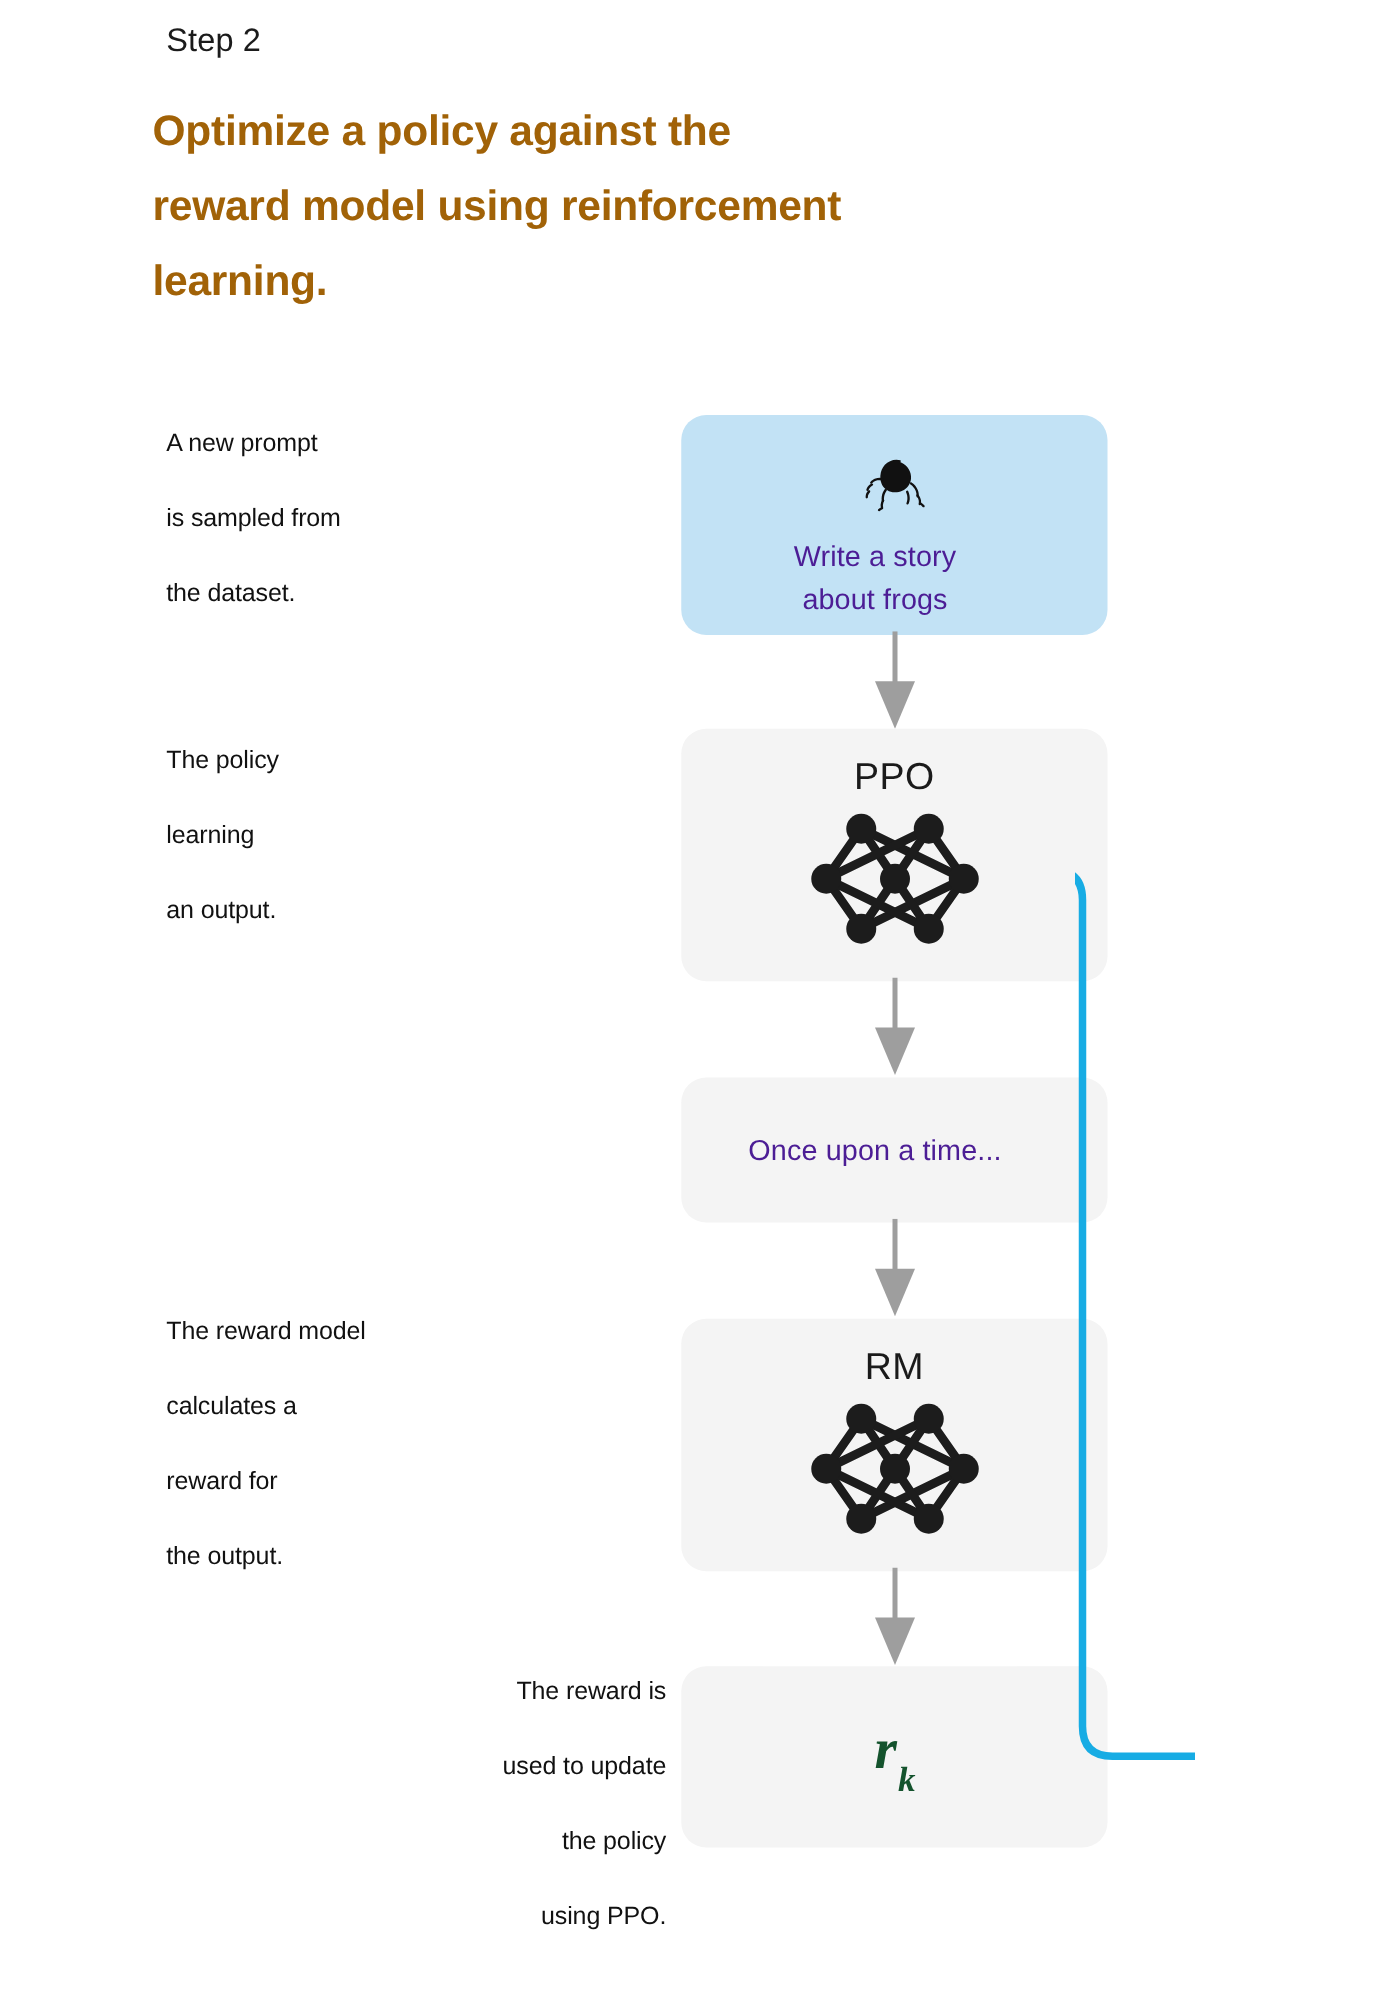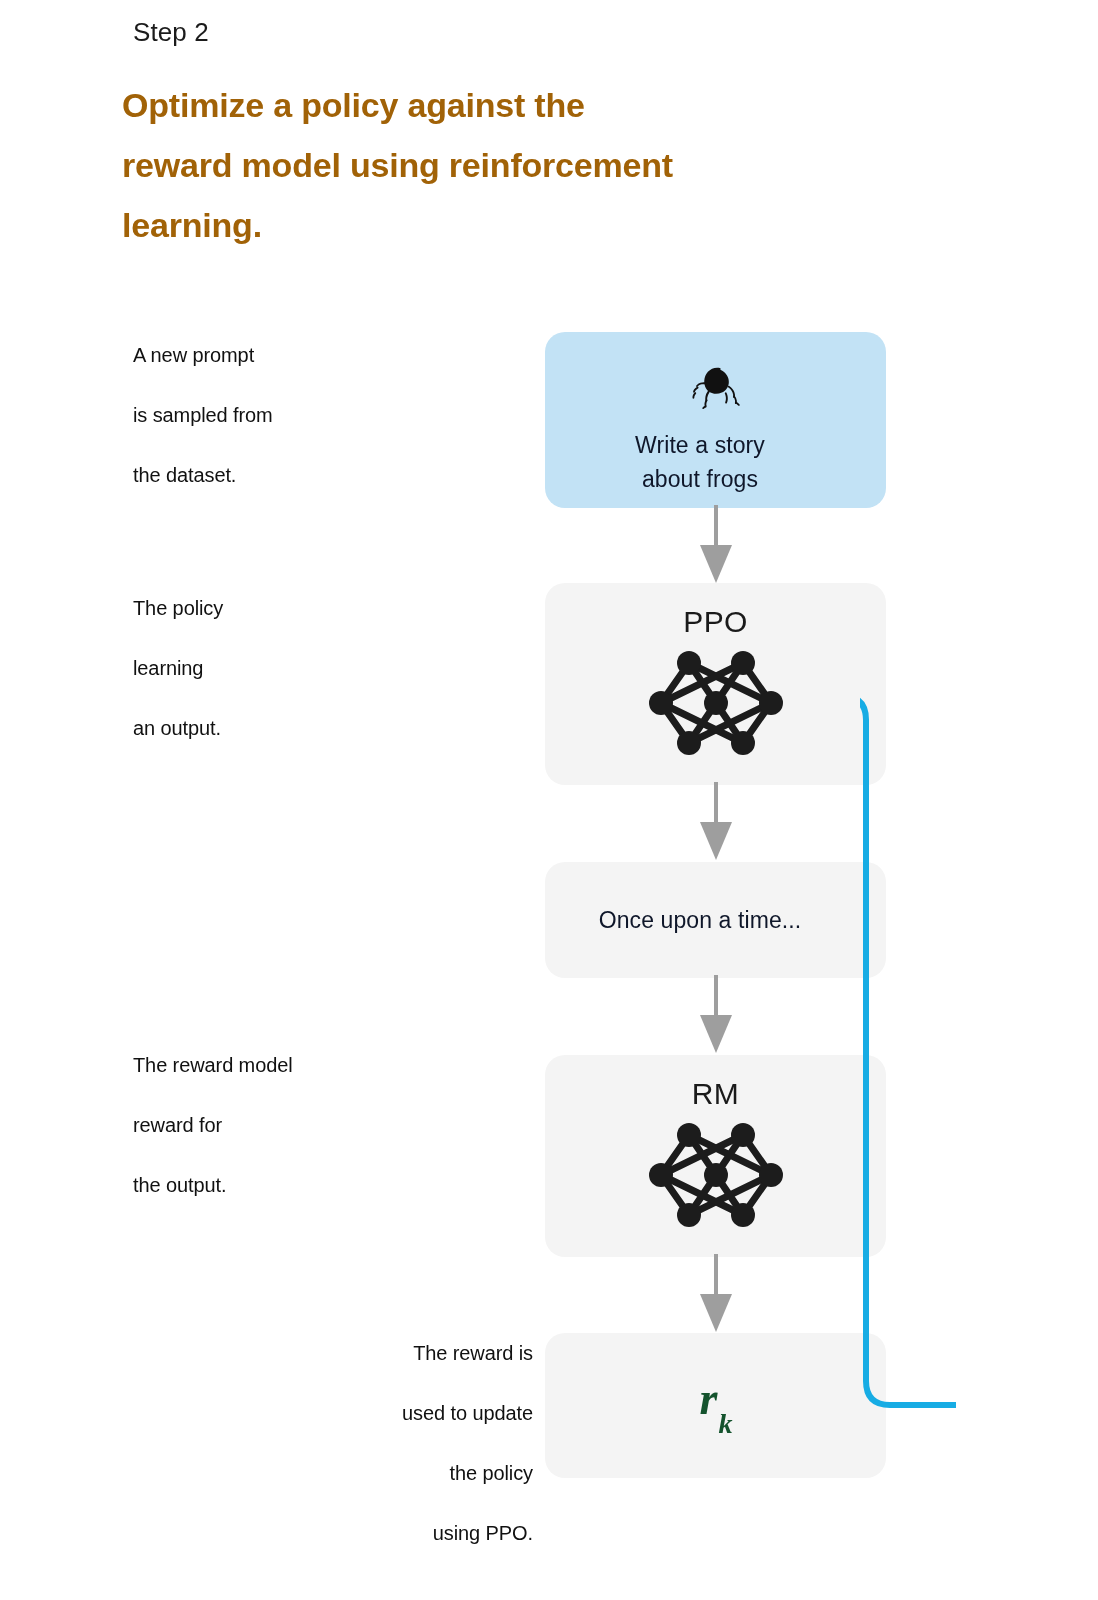--- a/index.html
+++ b/index.html
@@ -45,21 +45,21 @@
   .card-blue{background:#c2e2f5;}
 
   #card-prompt{top:332px;height:176px;}
   #card-ppo{top:583px;height:202px;}
   #card-output{top:862px;height:116px;}
   #card-rm{top:1055px;height:202px;}
   #card-reward{top:1333px;height:145px;}
 
   .card-text{
     position:absolute;left:0;width:310px;text-align:center;
-    font-size:23px;line-height:34px;font-weight:400;color:#0f172a;
+    font-size:23px;line-height:34px;font-weight:400;color:#4c1d95;
     letter-spacing:.1px;
   }
   #prompt-text{top:96px;}
   #output-text{top:41px;}
 
   .net-label{
     position:absolute;left:0;width:341px;text-align:center;
     font-size:30px;line-height:26px;font-weight:400;color:#1a1a1a;
     letter-spacing:.4px;
   }
@@ -110,20 +110,21 @@
   </div>
 
   <div class="blurb" id="blurb-policy">
     <span>The policy</span>
     <span>learning</span>
     <span>an output.</span>
   </div>
 
   <div class="blurb" id="blurb-reward-model">
     <span>The reward model</span>
+    <span>calculates a</span>
     <span>reward for</span>
     <span>the output.</span>
   </div>
 
   <div class="blurb" id="blurb-update">
     <span>The reward is</span>
     <span>used to update</span>
     <span>the policy</span>
     <span>using PPO.</span>
   </div>

